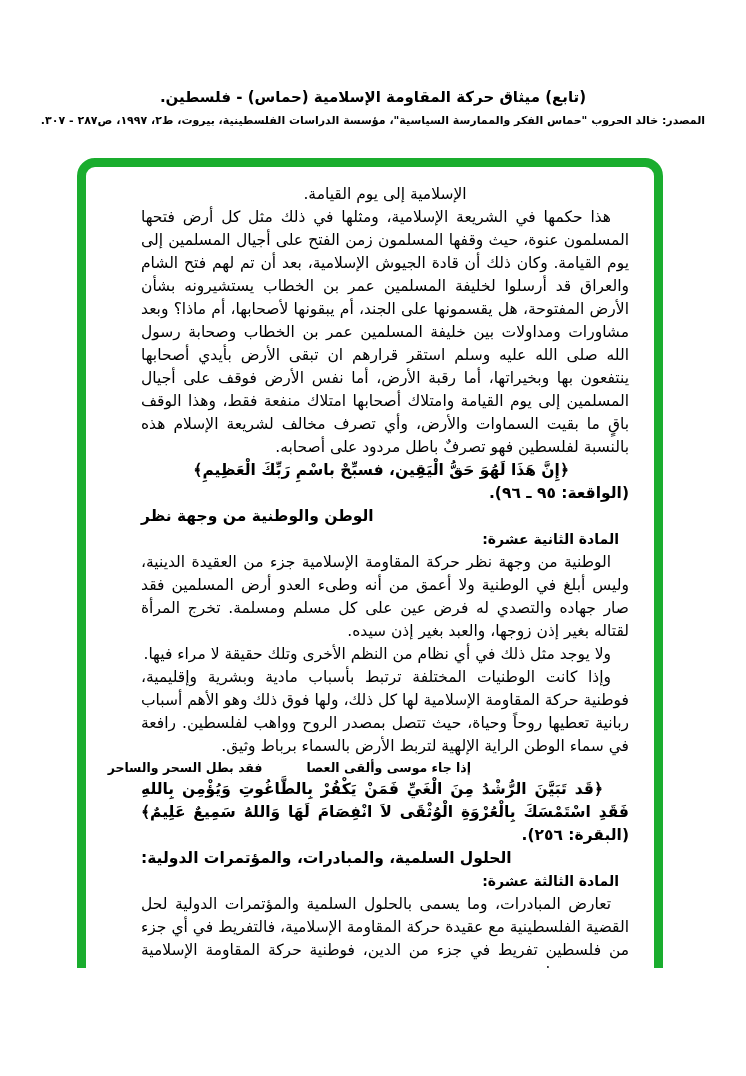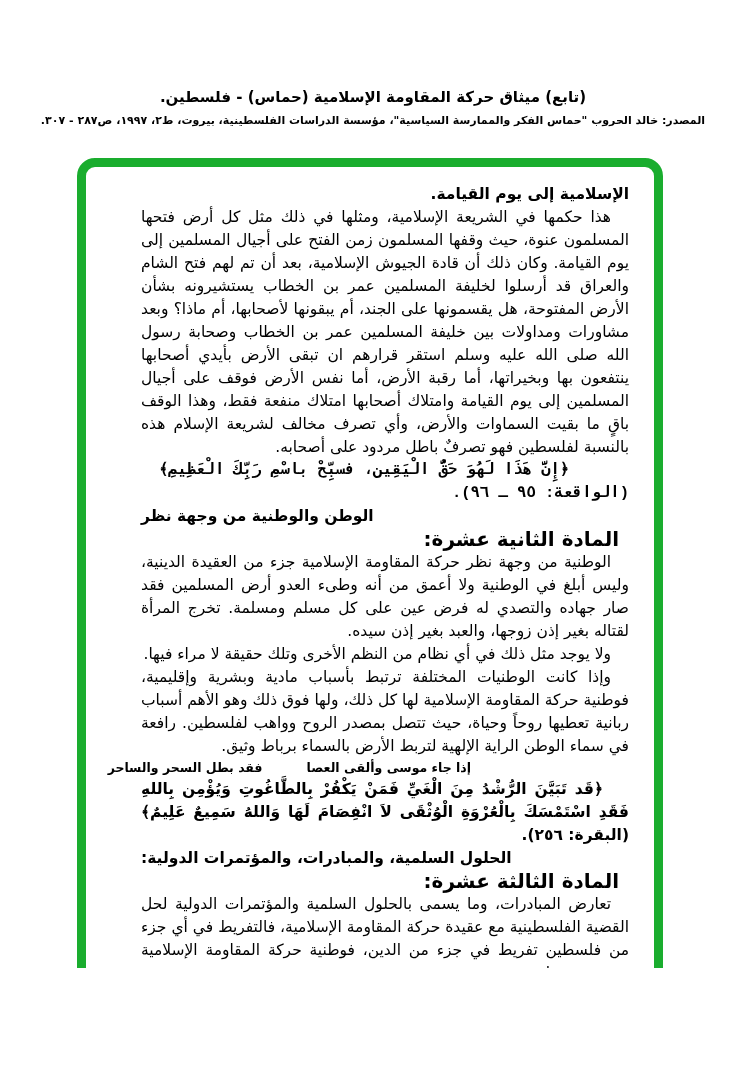--- a/index.html
+++ b/index.html
@@ -28,27 +28,27 @@
     position: absolute; inset: 0;
     padding: 16px 25px 0 55px;
     direction: rtl;
     font-size: 15.5px;
     line-height: 23px;
     text-align: justify;
     overflow: hidden;
   }
   .content p, .content h3 { margin: 0; }
 
-  .cont-line { text-align: right; font-weight: bold; }
+  .cont-line { text-align: center; }
   .para { text-indent: 18px; }
   .quran { font-weight: bold; }
-  .verse-single { text-indent: 60px; text-align: right; font-family: Liberation Mono, monospace; }
+  .verse-single { text-indent: 60px; text-align: right; }
   .verse-block { text-indent: 26px; }
   .sec-heading { font-size: 15.5px; font-weight: bold; line-height: 23px; text-align: left; }
-  .article-heading { font-size: 20px; font-weight: bold; line-height: 23px; text-indent: 10px; }
+  .article-heading { font-size: 14px; font-weight: bold; line-height: 23px; text-indent: 10px; }
   .poetry {
     display: flex; gap: 44px;
     padding-right: 158px;
     font-size: 12.5px; font-weight: bold;
     line-height: 20px;
     white-space: nowrap;
   }
   .mt22 { margin-top: 22px; }
   .mt24 { margin-top: 24px; }
 

